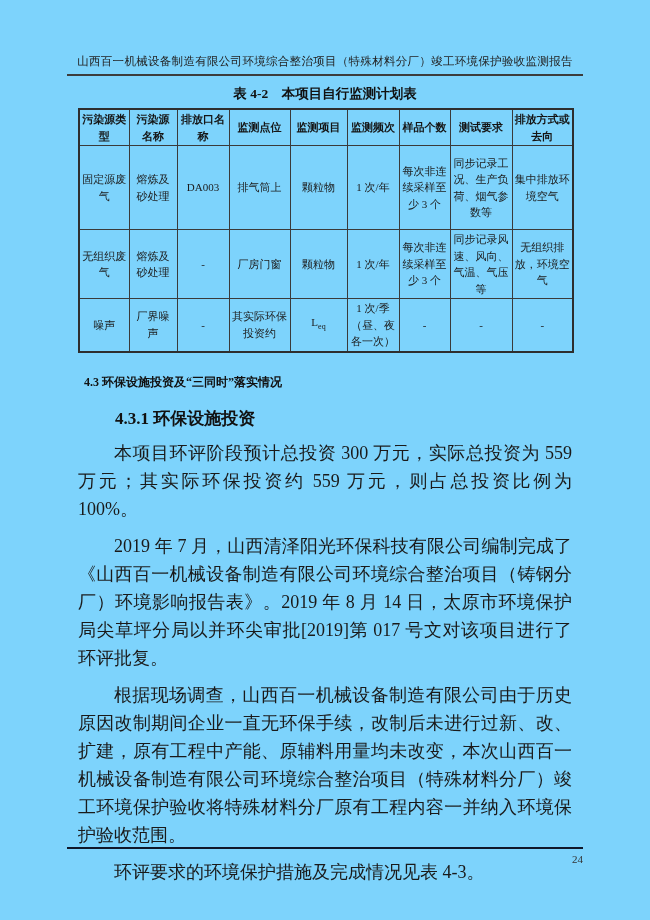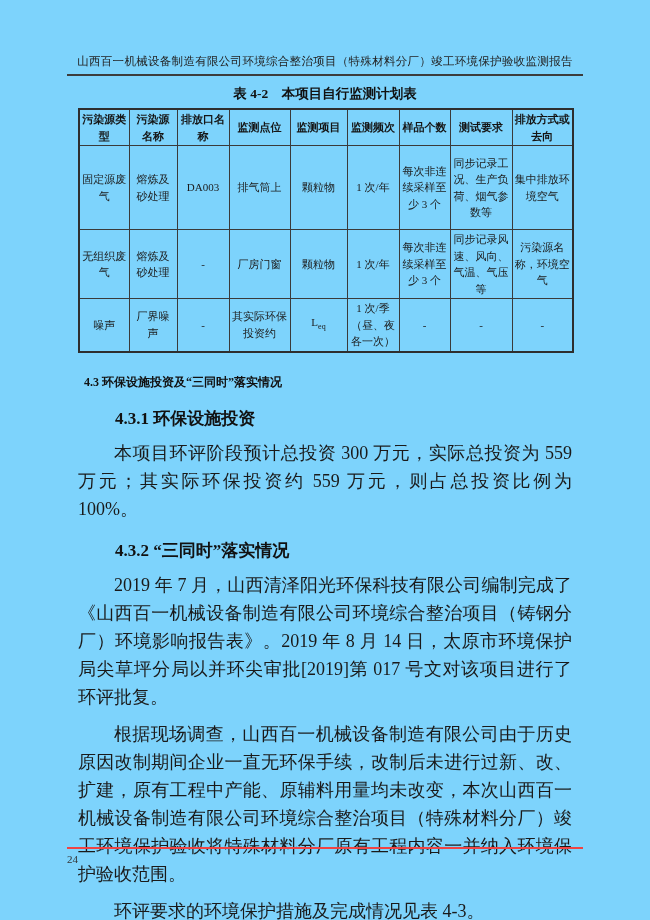--- a/index.html
+++ b/index.html
@@ -83,22 +83,22 @@
     line-height: 28px;
     text-align: justify;
     text-indent: 2em;
     color: #1a1a1a;
   }
   
   .footer {
     position: absolute;
     left: 67px; right: 67px;
     top: 847px;
-    border-top: 2px solid #ef4444;
-    text-align: left;
+    border-top: 2px solid #0f172a;
+    text-align: right;
   }
   .page-number {
     display: inline-block;
     margin-top: 2px;
     font-size: 11px;
     color: #333;
   }
 </style>
 </head>
 <body>
@@ -149,42 +149,41 @@
       </tr>
       <tr class="row2">
         <td>无组织废气</td>
         <td>熔炼及砂处理</td>
         <td>-</td>
         <td>厂房门窗</td>
         <td>颗粒物</td>
         <td>1 次/年</td>
         <td>每次非连续采样至少 3 个</td>
         <td>同步记录风速、风向、气温、气压等</td>
-        <td>污染源名称，环境空气</td>
+        <td>无组织排放，环境空气</td>
       </tr>
       <tr class="row3">
         <td>噪声</td>
         <td>厂界噪声</td>
         <td>-</td>
         <td>其实际环保投资约</td>
         <td><span>L</span><sub class="leq-sub">eq</sub></td>
         <td>1 次/季（昼、夜各一次）</td>
         <td>-</td>
         <td>-</td>
         <td>-</td>
       </tr>
     </tbody>
       </table>
 
     <div class="sec-h2">4.3 环保设施投资及“三同时”落实情况</div>
 
     <div class="sec-h3">4.3.1 环保设施投资</div>
     <p class="body-para">本项目环评阶段预计总投资 300 万元，实际总投资为 559 万元；其实际环保投资约 559 万元，则占总投资比例为 100%。</p>
 
-    <div class="sec-h3">4.3.2 “三同时”落实情况</div>
     <p class="body-para">2019 年 7 月，山西清泽阳光环保科技有限公司编制完成了《山西百一机械设备制造有限公司环境综合整治项目（铸钢分厂）环境影响报告表》。2019 年 8 月 14 日，太原市环境保护局尖草坪分局以并环尖审批[2019]第 017 号文对该项目进行了环评批复。</p>
     <p class="body-para">根据现场调查，山西百一机械设备制造有限公司由于历史原因改制期间企业一直无环保手续，改制后未进行过新、改、扩建，原有工程中产能、原辅料用量均未改变，本次山西百一机械设备制造有限公司环境综合整治项目（特殊材料分厂）竣工环境保护验收将特殊材料分厂原有工程内容一并纳入环境保护验收范围。</p>
     <p class="body-para">环评要求的环境保护措施及完成情况见表 4-3。</p>
 
   </div>
 
   <div class="footer">
     <span class="page-number">24</span>
   </div>
 

